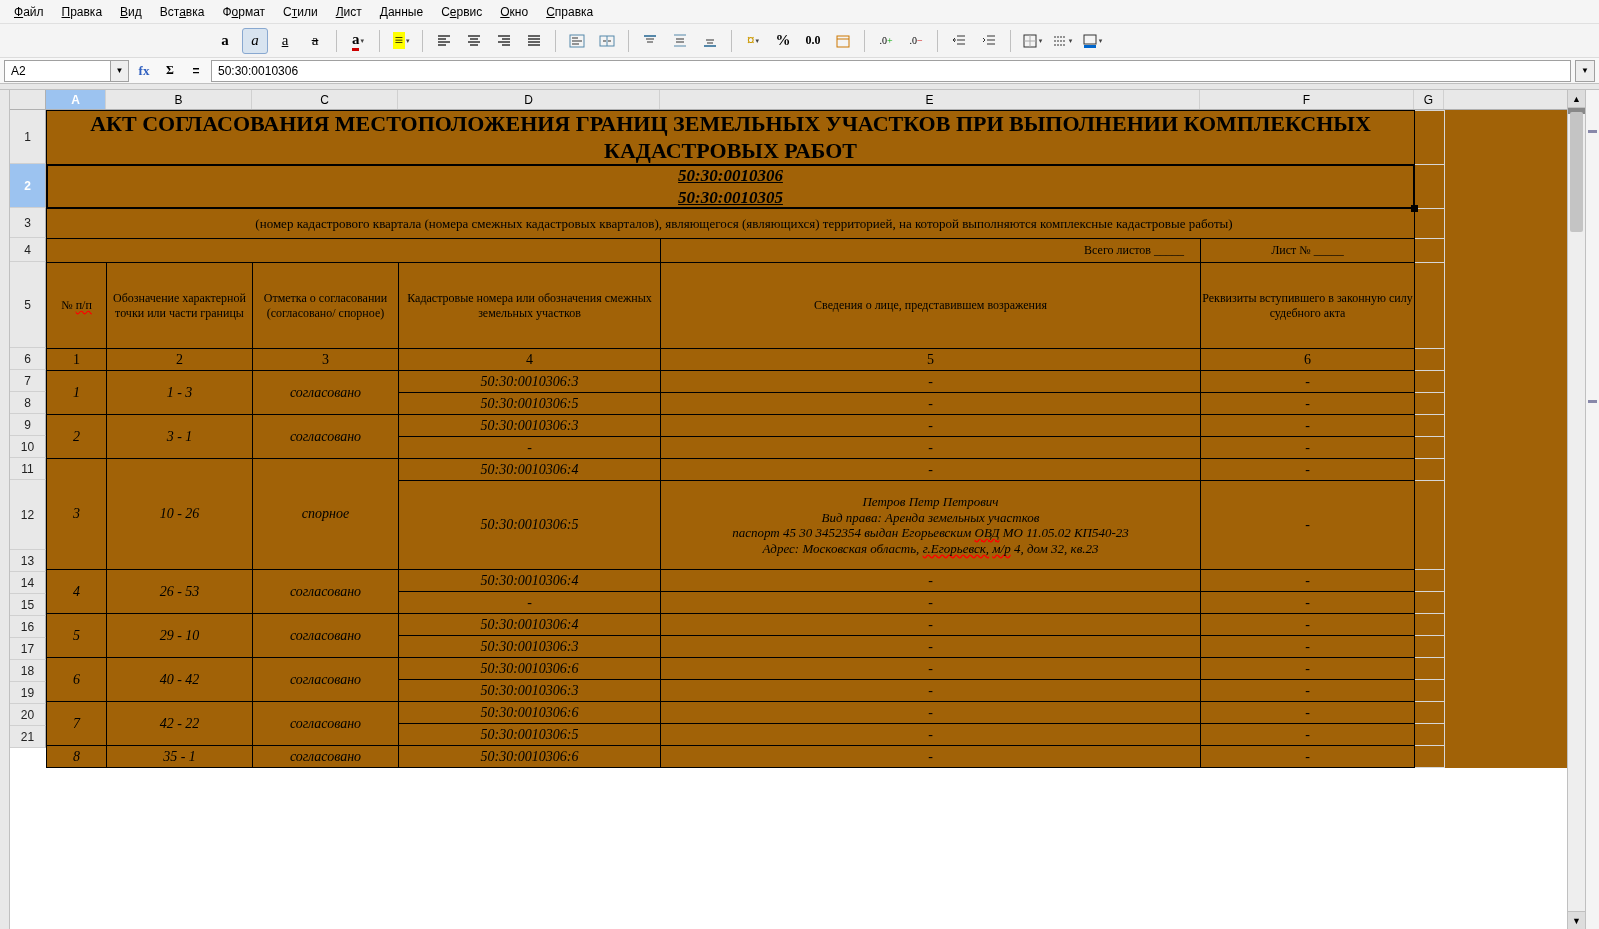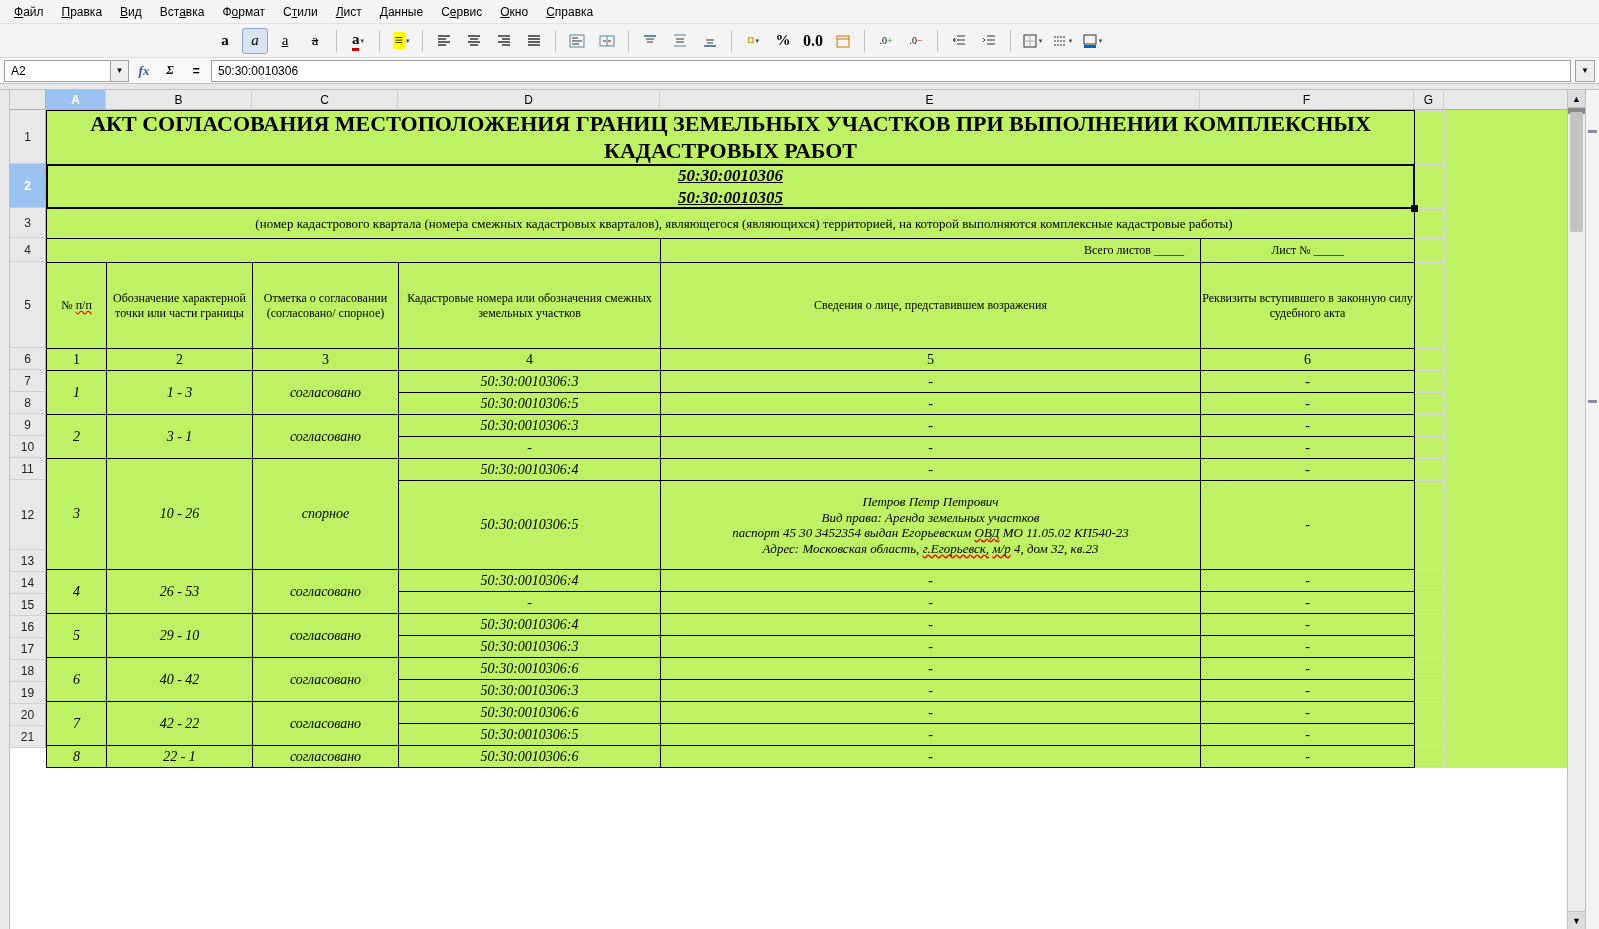--- a/index.html
+++ b/index.html
@@ -17,40 +17,40 @@
   .tbtn { width: 26px; height: 26px; border: 1px solid transparent; border-radius: 3px; display: flex; align-items: center; justify-content: center; cursor: pointer; font-family: serif; font-size: 15px; }
   .tbtn.on { background: #d8e4f0; border-color: #88a8d0; }
   .tsep { width: 1px; height: 22px; background: #c0c0c0; margin: 0 4px; }
   .tbtn svg { width: 16px; height: 16px; }
   .tbtn .dd { font-size: 7px; margin-left: 1px; color: #444; }
 
   
   .formulabar { height: 26px; background: #f8f8f8; border-bottom: 1px solid #c0c0c0; display: flex; align-items: center; padding: 0 4px; gap: 4px; }
   .namebox { width: 125px; height: 22px; border: 1px solid #a0a0a0; background: #fff; display: flex; align-items: center; padding: 0 6px; position: relative; }
   .namebox .ddbtn { position: absolute; right: 0; top: 0; width: 18px; height: 20px; border-left: 1px solid #a0a0a0; display: flex; align-items: center; justify-content: center; font-size: 8px; background: #eee; cursor: pointer; }
-  .fxbtn { width: 22px; height: 22px; display: flex; align-items: center; justify-content: center; font-style: italic; cursor: pointer; text-align: right; }
+  .fxbtn { width: 22px; height: 22px; display: flex; align-items: center; justify-content: center; cursor: pointer; text-align: right; }
   .fxbtn.fx { font-weight: bold; color: #3060c0; font-family: serif; font-size: 13px; }
   .fxbtn.sum { font-weight: bold; font-family: serif; }
   .fxbtn.eq { font-weight: bold; }
   .formulain { flex: 1; height: 22px; border: 1px solid #a0a0a0; background: #fff; padding: 0 6px; display: flex; align-items: center; }
   .fbar-dd { width: 20px; height: 22px; border: 1px solid #a0a0a0; background: #eee; display: flex; align-items: center; justify-content: center; font-size: 8px; cursor: pointer; }
 
   
   .sheetwrap { flex: 1; display: flex; flex-direction: row; overflow: hidden; background: #fff; }
   .leftcol { display: flex; flex-direction: column; }
   .cornercell { width: 36px; height: 20px; background: #e8e8e8; border-right: 1px solid #b0b0b0; border-bottom: 1px solid #b0b0b0; }
   .rowhead { width: 36px; background: #e8e8e8; border-right: 1px solid #b0b0b0; border-bottom: 1px solid #d0d0d0; display: flex; align-items: center; justify-content: center; font-size: 12px; color: #222; }
   .rowhead.sel { background: #9CC3F0; color: #fff; font-weight: bold; }
 
   .gridcol { flex: 1; display: flex; flex-direction: column; overflow: hidden; }
   .colheads { height: 20px; display: flex; background: #e8e8e8; border-bottom: 1px solid #b0b0b0; }
   .colhead { border-right: 1px solid #d0d0d0; display: flex; align-items: center; justify-content: center; font-size: 12px; }
   .colhead.sel { background: #9CC3F0; color: #fff; font-weight: bold; }
 
-  .gridbody { position: relative; background: #bef264; }
+  .gridbody { position: relative; background: #a16207; }
   .gridtable { border-collapse: collapse; table-layout: fixed; }
   .gridtable td { border: 1px solid #d6d6d6; padding: 0; vertical-align: middle; }
 
   
   .cA { width: 60px; }
   .cB { width: 146px; }
   .cC { width: 146px; }
   .cD { width: 262px; }
   .cE { width: 540px; }
   .cF { width: 214px; }
@@ -170,21 +170,21 @@
         <path d="M2 13h12" stroke="#58a" stroke-width="2"></path>
         <path d="M4 7h8M5 10h6" stroke="#333"></path>
       </svg>
     </div>
   <div class="tsep"></div>
   <div class="tbtn">
       <span style="color:#c90;font-weight:bold;">¤</span>
       <span class="dd">▾</span>
     </div>
   <div class="tbtn" style="font-weight:bold;">%</div>
-  <div class="tbtn" style="font-weight:bold;font-size:16px;">0.0</div>
+  <div class="tbtn" style="font-weight:bold;font-size:12px;">0.0</div>
   <div class="tbtn">
       <svg viewBox="0 0 16 16">
         <rect x="2" y="3" width="12" height="11" fill="none" stroke="#c70"></rect>
         <path d="M2 6h12" stroke="#c70"></path>
       </svg>
     </div>
   <div class="tsep"></div>
   <div class="tbtn">
       <span style="font-size:10px;">.0<span style="color:#0a0;">+</span></span>
     </div>
@@ -442,21 +442,21 @@
               <td></td>
             </tr>
             <tr style="height: 22px;">
               <td class="doc datacell">50:30:0010306:5</td>
               <td class="doc datacell">-</td>
               <td class="doc datacell">-</td>
               <td></td>
             </tr>
             <tr style="height: 22px;">
               <td class="doc datacell" rowspan="1">8</td>
-              <td class="doc datacell" rowspan="1">22 - 1</td>
+              <td class="doc datacell" rowspan="1">35 - 1</td>
               <td class="doc datacell" rowspan="1">согласовано</td>
               <td class="doc datacell">50:30:0010306:6</td>
               <td class="doc datacell">-</td>
               <td class="doc datacell">-</td>
               <td></td>
             </tr>
           </tbody>
       </table>
     </div>
   </div>

